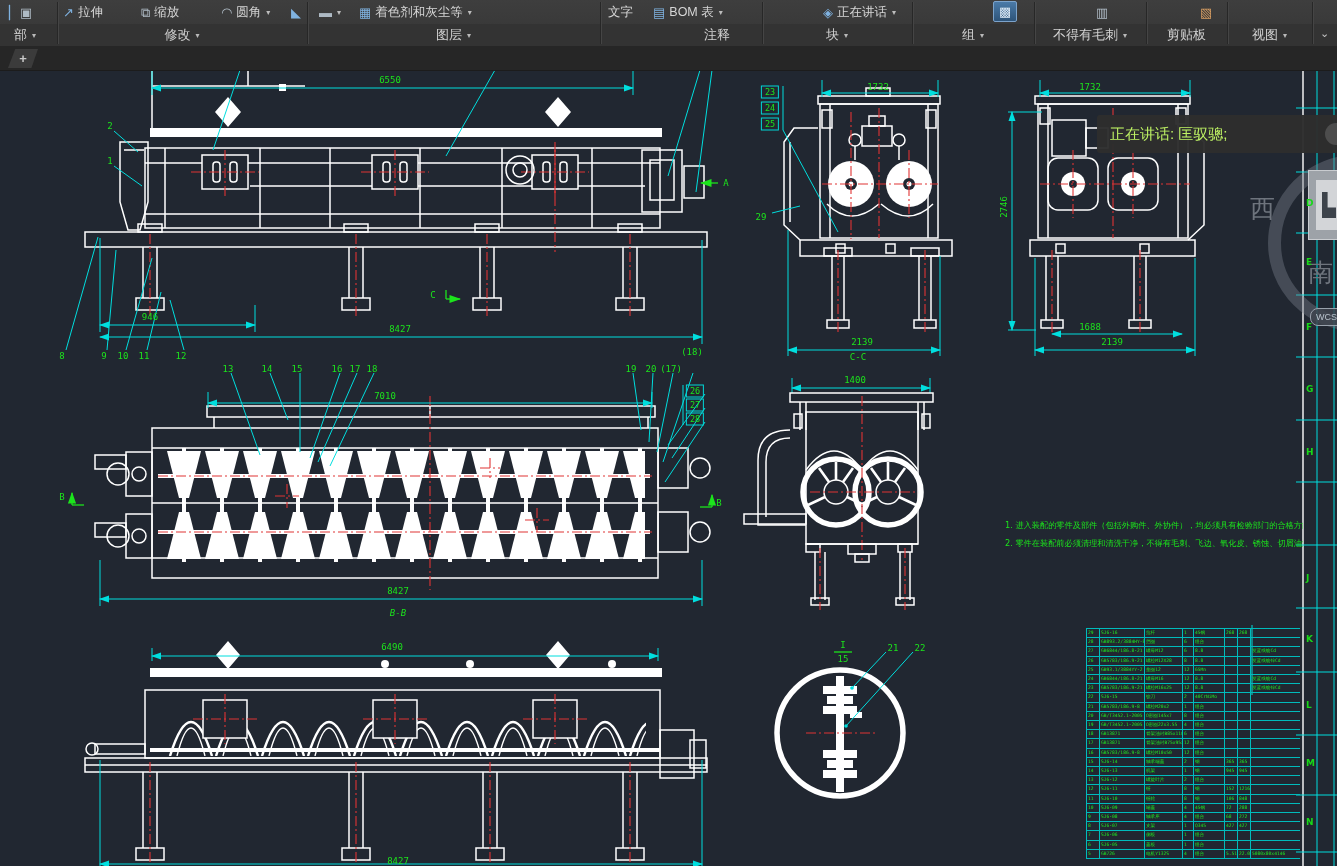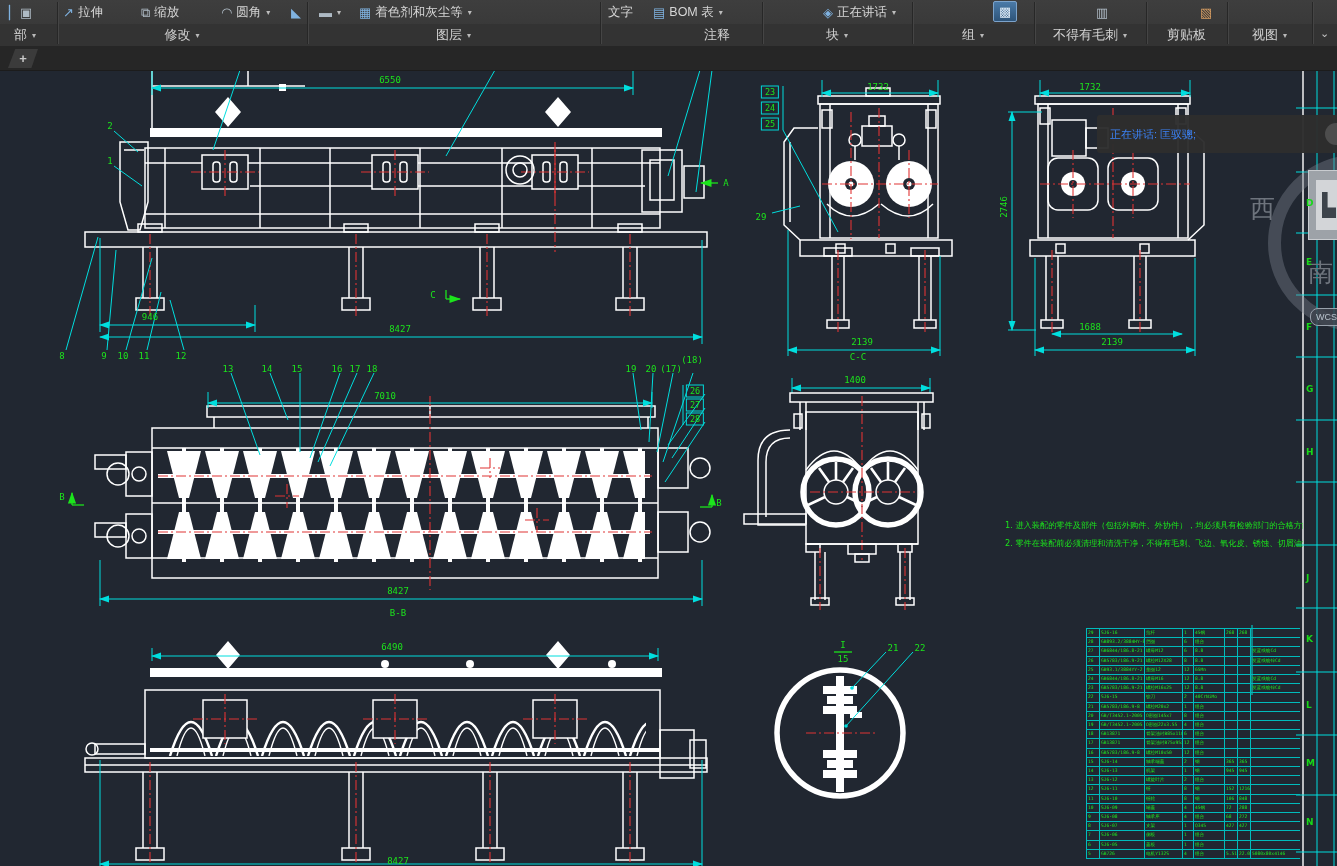--- a/index.html
+++ b/index.html
@@ -53,21 +53,21 @@
   #techreq{position:absolute;left:1005px;top:516px;width:298px;z-index:3;color:#1ce41c}
   #techreq .tr-title{text-align:center;font-size:15px;letter-spacing:4px;margin-bottom:4px;font-family:"DejaVu Sans",sans-serif}
   .tr-item{font-size:8.2px;line-height:18px;white-space:nowrap;overflow:hidden;font-family:"DejaVu Sans",sans-serif}
   #bom{position:absolute;left:1086px;top:628px;width:214px;height:238px;overflow:hidden;z-index:3}
   #bom table{width:214px;border-collapse:collapse;table-layout:fixed}
   #bom td{border:1px solid #00bcbc;font-family:"DejaVu Sans Mono",monospace;font-size:4.6px;line-height:8.2px;
     height:8.2px;color:#20e620;padding:0 1px;overflow:hidden;white-space:nowrap}
   
   #notif{position:absolute;left:1097px;top:115px;width:240px;height:38px;background:rgba(45,45,45,.97);
     border-radius:3px 0 0 3px;z-index:30;display:flex;align-items:center}
-  #notif span{color:#3b82f6;font-size:11px;margin-left:13px;white-space:nowrap}
+  #notif span{color:#bef264;font-size:15px;margin-left:13px;white-space:nowrap}
   .notif-avatar{position:absolute;left:228px;top:8px;width:22px;height:22px;border-radius:50%;background:#4d4d4d}
   #viewcube{position:absolute;left:0;top:0;z-index:5;pointer-events:none}
   #vc-ring{position:absolute;left:1268px;top:155px;width:150px;height:150px;border-radius:50%;
     border:13px solid rgba(118,126,138,.42)}
   .vc-char{position:absolute;font-size:25px;color:#6e747d;font-family:"DejaVu Sans",sans-serif}
   #vc-west{left:1250px;top:192px}
   #vc-south{left:1308px;top:256px}
   #vc-cube{position:absolute;left:1308px;top:170px;width:29px;height:68px;background:#9da2a8;border:1px solid #c9ccd0}
   #vc-face{position:absolute;left:7px;top:9px;width:22px;height:50px;background:#d3d5d8}
   #vc-glyph{position:absolute;left:6px;top:12px;width:14px;height:26px;background:#3d434b;
@@ -373,27 +373,27 @@
     <span class="clabel" style="left: 726px; top: 183px;">A</span>
     <span class="clabel" style="left: 228px; top: 369px;">13</span>
     <span class="clabel" style="left: 267px; top: 369px;">14</span>
     <span class="clabel" style="left: 297px; top: 369px;">15</span>
     <span class="clabel" style="left: 337px; top: 369px;">16</span>
     <span class="clabel" style="left: 355px; top: 369px;">17</span>
     <span class="clabel" style="left: 372px; top: 369px;">18</span>
     <span class="clabel" style="left: 631px; top: 369px;">19</span>
     <span class="clabel" style="left: 651px; top: 369px;">20</span>
     <span class="clabel" style="left: 671px; top: 369px;">(17)</span>
-    <span class="clabel" style="left: 692px; top: 360px;">(18)</span>
+    <span class="clabel" style="left: 692px; top: 352px;">(18)</span>
     <span class="clabel box" style="left: 695px; top: 391px;">26</span>
     <span class="clabel box" style="left: 695px; top: 405px;">27</span>
     <span class="clabel box" style="left: 695px; top: 419px;">28</span>
     <span class="clabel" style="left: 385px; top: 396px;">7010</span>
     <span class="clabel" style="left: 398px; top: 591px;">8427</span>
-    <span class="clabel" style="left: 398px; top: 613px;">B-B</span>
+    <span class="clabel" style="left: 398px; top: 613px; font-style: italic;">B-B</span>
     <span class="clabel" style="left: 62px; top: 497px;">B</span>
     <span class="clabel" style="left: 719px; top: 503px;">B</span>
     <span class="clabel" style="left: 392px; top: 647px;">6490</span>
     <span class="clabel" style="left: 398px; top: 861px;">8427</span>
     <span class="clabel box" style="left: 770px; top: 92px;">23</span>
     <span class="clabel box" style="left: 770px; top: 108px;">24</span>
     <span class="clabel box" style="left: 770px; top: 124px;">25</span>
     <span class="clabel" style="left: 761px; top: 217px;">29</span>
     <span class="clabel" style="left: 878px; top: 87px;">1732</span>
     <span class="clabel" style="left: 862px; top: 342px;">2139</span>

